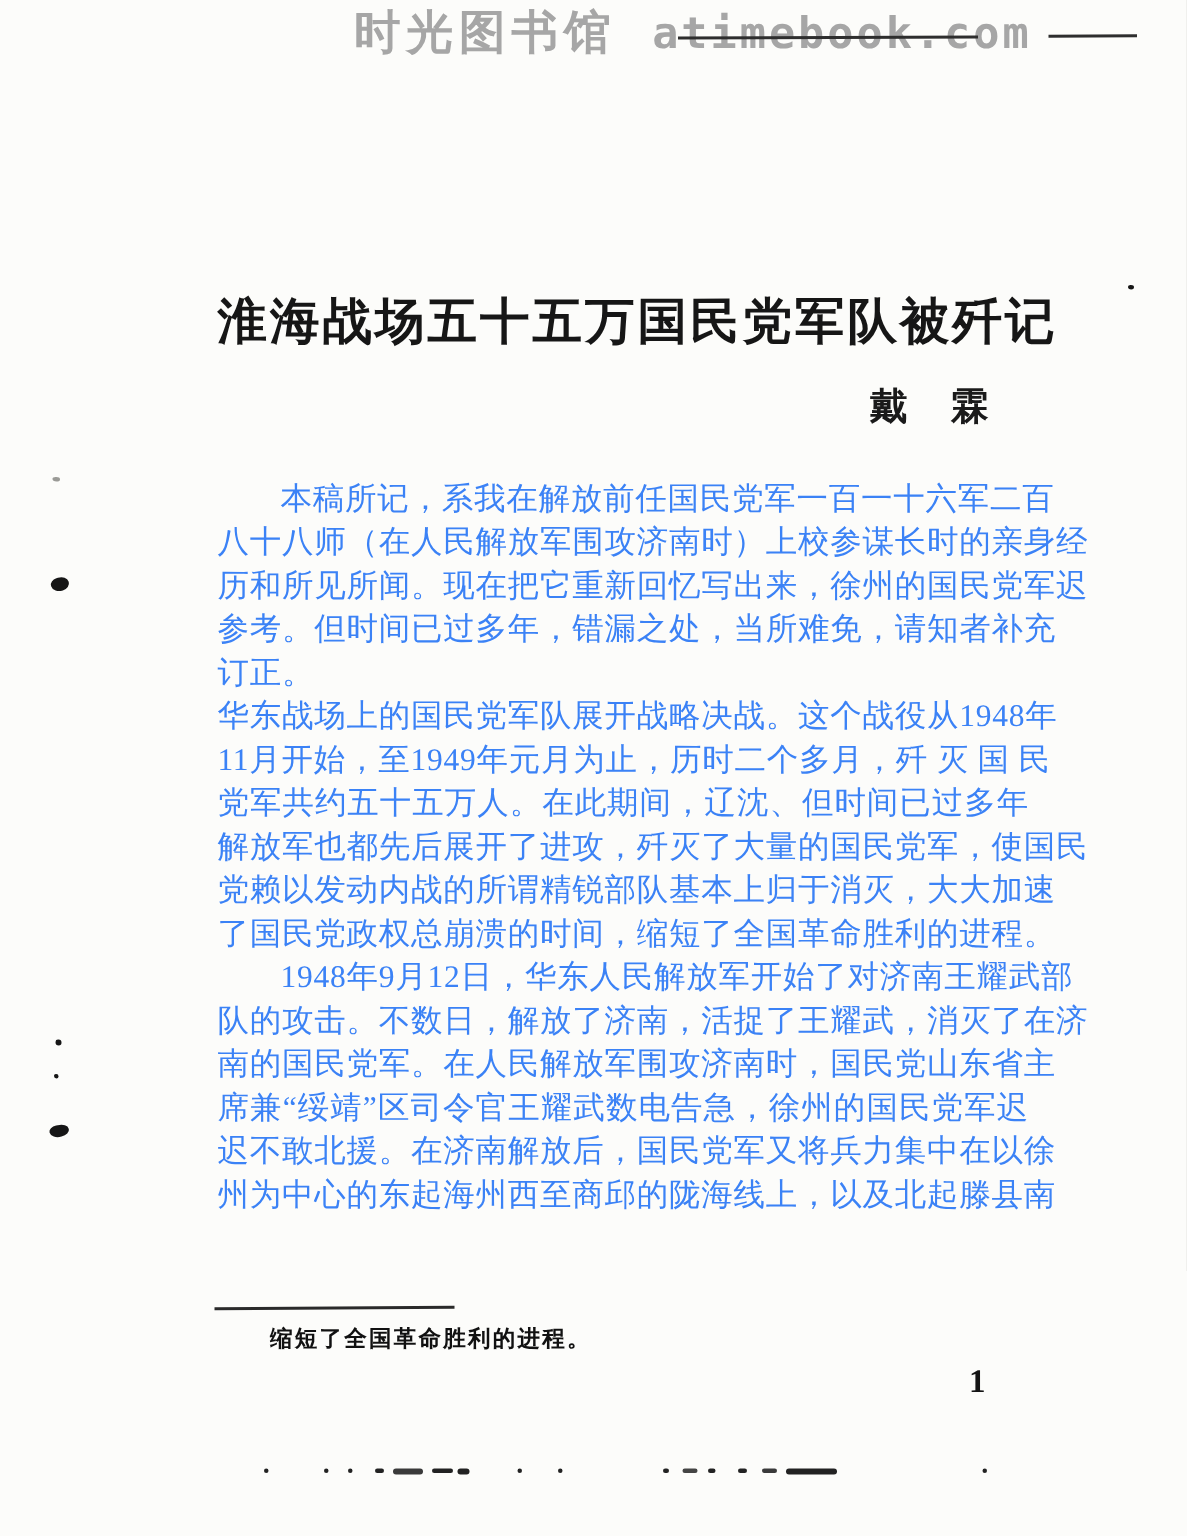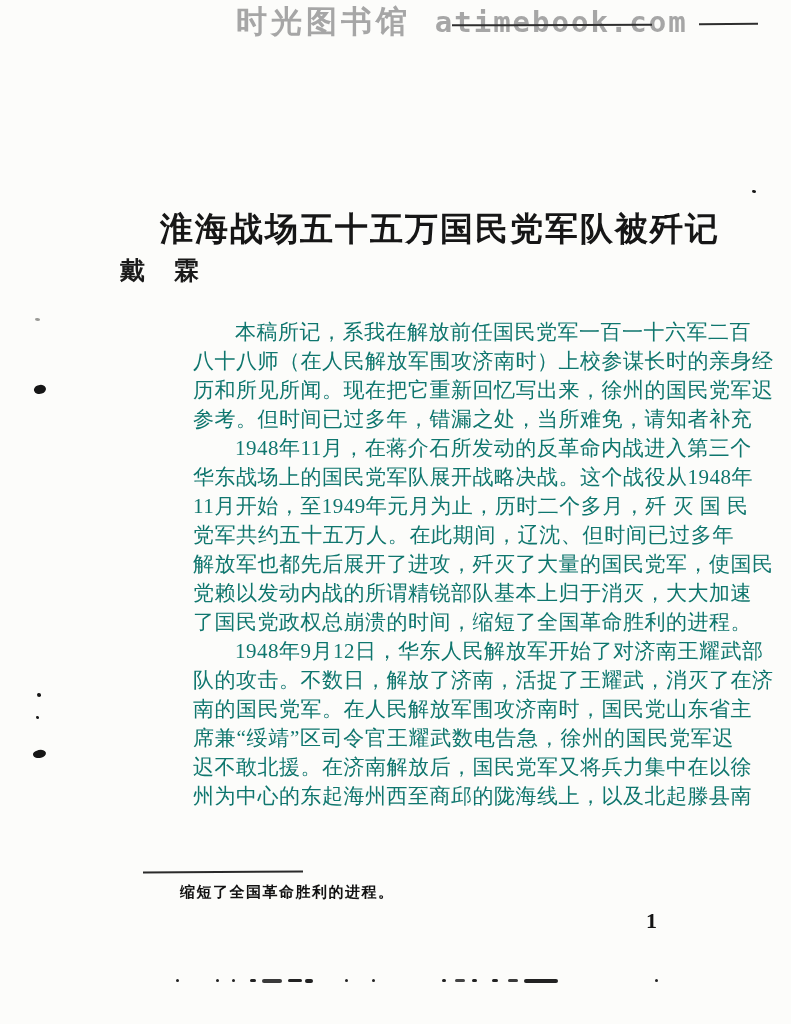--- a/index.html
+++ b/index.html
@@ -47,49 +47,48 @@
   }
   .strike-1 { top: 24px; left: 452px; width: 200px; transform: rotate(-0.2deg); }
   .strike-2 { top: 23px; left: 699px; width: 59px;  transform: rotate(-0.4deg); }
 
   
   .title {
     position: absolute;
     top: 192px;
     left: 145px;
     width: 541px;
-    margin: 15px;
+    margin: 0;
     text-align: center;
     font-size: 33px;
     font-weight: bold;
     letter-spacing: 2px;
     color: #161616;
     white-space: nowrap;
   }
   .author {
     position: absolute;
     top: 254px;
     left: 120px;
     width: 541px;
-    text-align: left;
+    text-align: right;
     font-size: 25px;
     font-weight: bold;
     color: #1a1a1a;
     letter-spacing: 2px;
   }
 
   
   .body-text {
     position: absolute;
     top: 318px;
     left: 145px;
     width: 541px;
     font-size: 21px;
-    color: #0f766e;
-    margin-left: 48px;
+    color: #3b82f6;
   }
   .line {
     height: 29px;
     line-height: 29px;
     text-align: justify;
     text-align-last: justify;
     white-space: nowrap;
     letter-spacing: 0.5px;
   }
   .line.indent { text-indent: 42px; }
@@ -174,21 +173,21 @@
   <div class="strike strike-2"></div>
 
   <h1 class="title">淮海战场五十五万国民党军队被歼记</h1>
   <div class="author">戴　霖</div>
 
   <div class="body-text">
     <div class="line indent">本稿所记，系我在解放前任国民党军一百一十六军二百</div>
     <div class="line">八十八师（在人民解放军围攻济南时）上校参谋长时的亲身经</div>
     <div class="line">历和所见所闻。现在把它重新回忆写出来，徐州的国民党军迟</div>
     <div class="line">参考。但时间已过多年，错漏之处，当所难免，请知者补充</div>
-    <div class="line indent">1948年11月，在蒋介石所发动的反革命内战进入第三个</div>
+    <div class="line short">订正。</div>
     <div class="line">华东战场上的国民党军队展开战略决战。这个战役从1948年</div>
     <div class="line">11月开始，至1949年元月为止，历时二个多月，歼 灭 国 民</div>
     <div class="line">党军共约五十五万人。在此期间，辽沈、但时间已过多年</div>
     <div class="line">解放军也都先后展开了进攻，歼灭了大量的国民党军，使国民</div>
     <div class="line">党赖以发动内战的所谓精锐部队基本上归于消灭，大大加速</div>
     <div class="line">了国民党政权总崩溃的时间，缩短了全国革命胜利的进程。</div>
     <div class="line indent">1948年9月12日，华东人民解放军开始了对济南王耀武部</div>
     <div class="line">队的攻击。不数日，解放了济南，活捉了王耀武，消灭了在济</div>
     <div class="line">南的国民党军。在人民解放军围攻济南时，国民党山东省主</div>
     <div class="line">席兼“绥靖”区司令官王耀武数电告急，徐州的国民党军迟</div>

